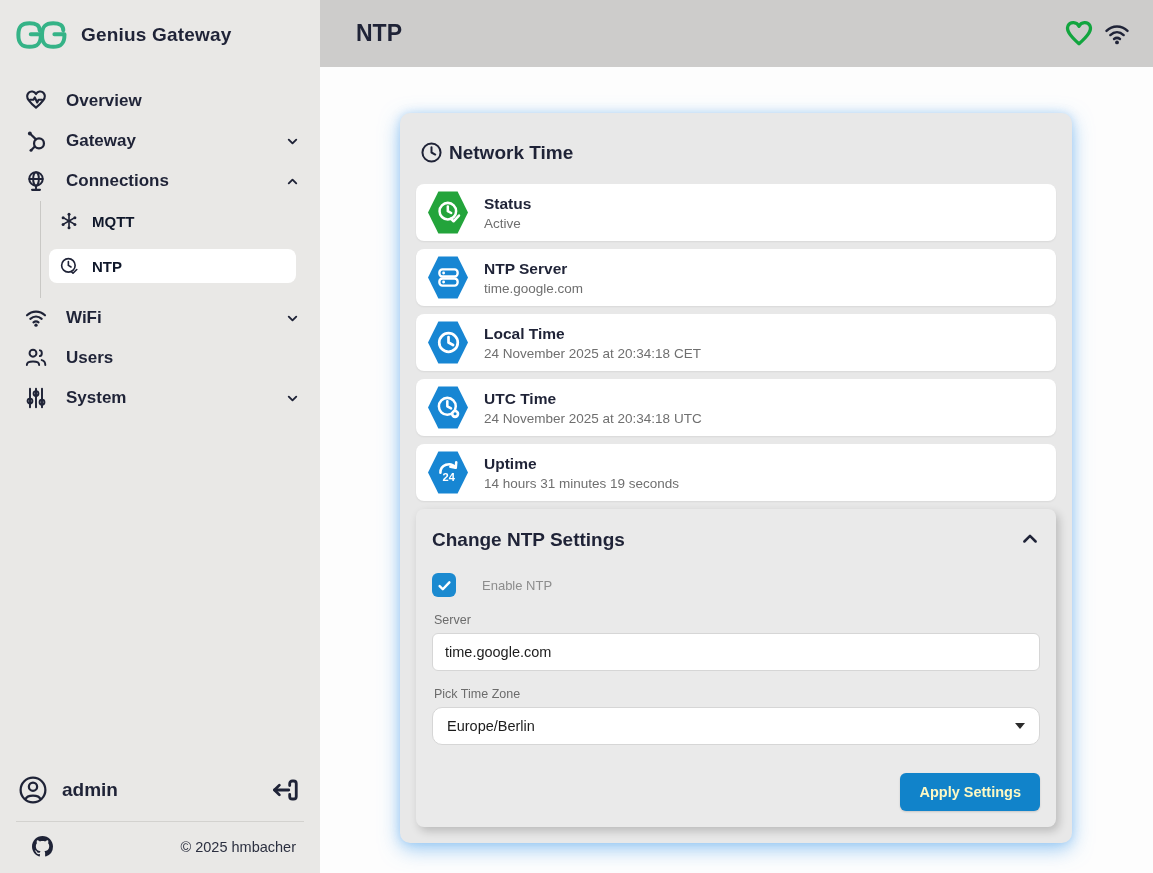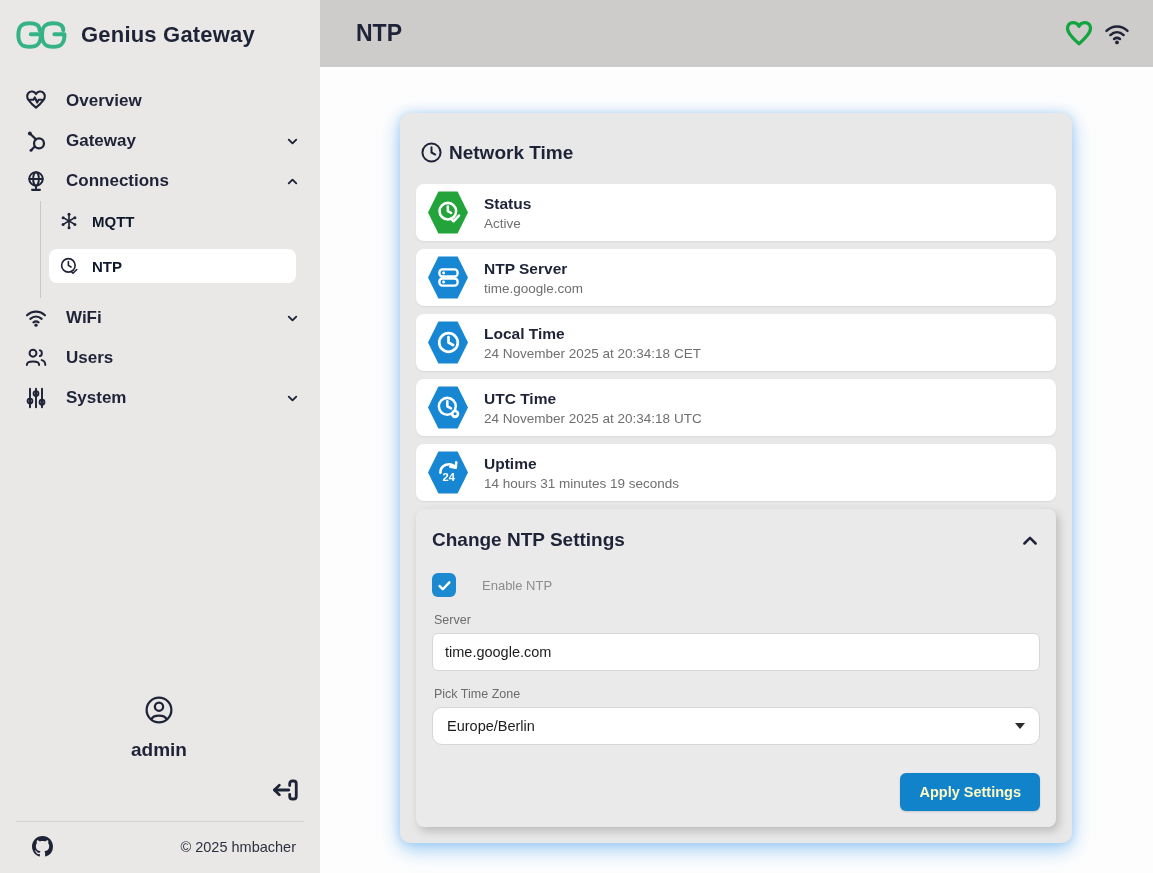--- a/index.html
+++ b/index.html
@@ -16,21 +16,21 @@
   
   .sidebar {
     width:320px; min-width:320px; height:100%;
     background:#e9e8e6;
     display:flex; flex-direction:column;
   }
   .brand {
     display:flex; align-items:center; gap:13px;
     padding:13px 16px 10px 16px;
   }
-  .brand-title { font-size:22px; font-weight:bold; color:#1f2337; letter-spacing:.2px; }
+  .brand-title { font-size:19px; font-weight:bold; color:#1f2337; letter-spacing:.2px; }
 
   .nav { padding:14px 14px 0 16px; flex:0 0 auto; }
   .nav-item {
     display:flex; align-items:center; gap:18px;
     height:40px; padding:0 6px 0 8px;
     font-size:17px; font-weight:bold; color:#1f2337;
     cursor:pointer; border-radius:8px;
   }
   .nav-item .ic { width:24px; height:24px; flex:0 0 24px; }
   .chev { margin-left:auto; width:15px; height:15px; color:#1f2337; }
@@ -45,21 +45,20 @@
     font-size:15px; font-weight:bold; color:#0f172a;
     border-radius:8px; cursor:pointer;
   }
   .sub-item .ic { width:20px; height:20px; flex:0 0 20px; }
   .sub-item.active { background:#ffffff; }
 
   .sidebar-bottom { margin-top:auto; }
   .user-row {
     display:flex; align-items:center; gap:14px;
     padding:10px 20px 10px 18px;
-    flex-direction:column;
   }
   .user-name { font-size:19px; font-weight:bold; color:#1f2337; }
   .logout-btn { margin-left:auto; width:30px; height:30px; color:#1f2337; cursor:pointer; background:none; border:none; }
   .sb-divider { border-top:1px solid #d3d2cf; margin:6px 16px 0 16px; }
   .footer-row {
     display:flex; align-items:center;
     padding:14px 24px 16px 32px;
   }
   .copyright { margin-left:auto; font-size:14.5px; color:#2c3040; }
 
@@ -105,21 +104,21 @@
   .badge svg { width:27px; height:27px; }
   .row-text { margin-left:16px; }
   .row-title { font-size:15.5px; font-weight:bold; color:#1f2337; line-height:1.25; }
   .row-value { font-size:13.5px; color:#6f6f6f; margin-top:2px; }
 
   .settings-card {
     background:#eaeaea; border-radius:8px;
     margin-top:8px; padding:20px 16px 16px 16px;
     box-shadow:3px 4px 10px rgba(0,0,0,.20);
   }
-  .settings-header { display:flex; align-items:flex-end; }
+  .settings-header { display:flex; align-items:flex-start; }
   .settings-title { font-size:19px; font-weight:bold; color:#1f2337; }
   .collapse-btn { margin-left:auto; width:20px; height:20px; color:#1f2337; background:none; border:none; cursor:pointer; padding:0; }
 
   .enable-row { display:flex; align-items:center; gap:26px; margin-top:22px; }
   .checkbox {
     width:24px; height:24px; border-radius:6px;
     background:#1b8ad0; display:flex; align-items:center; justify-content:center;
     cursor:pointer;
   }
   .checkbox svg { width:15px; height:15px; }

